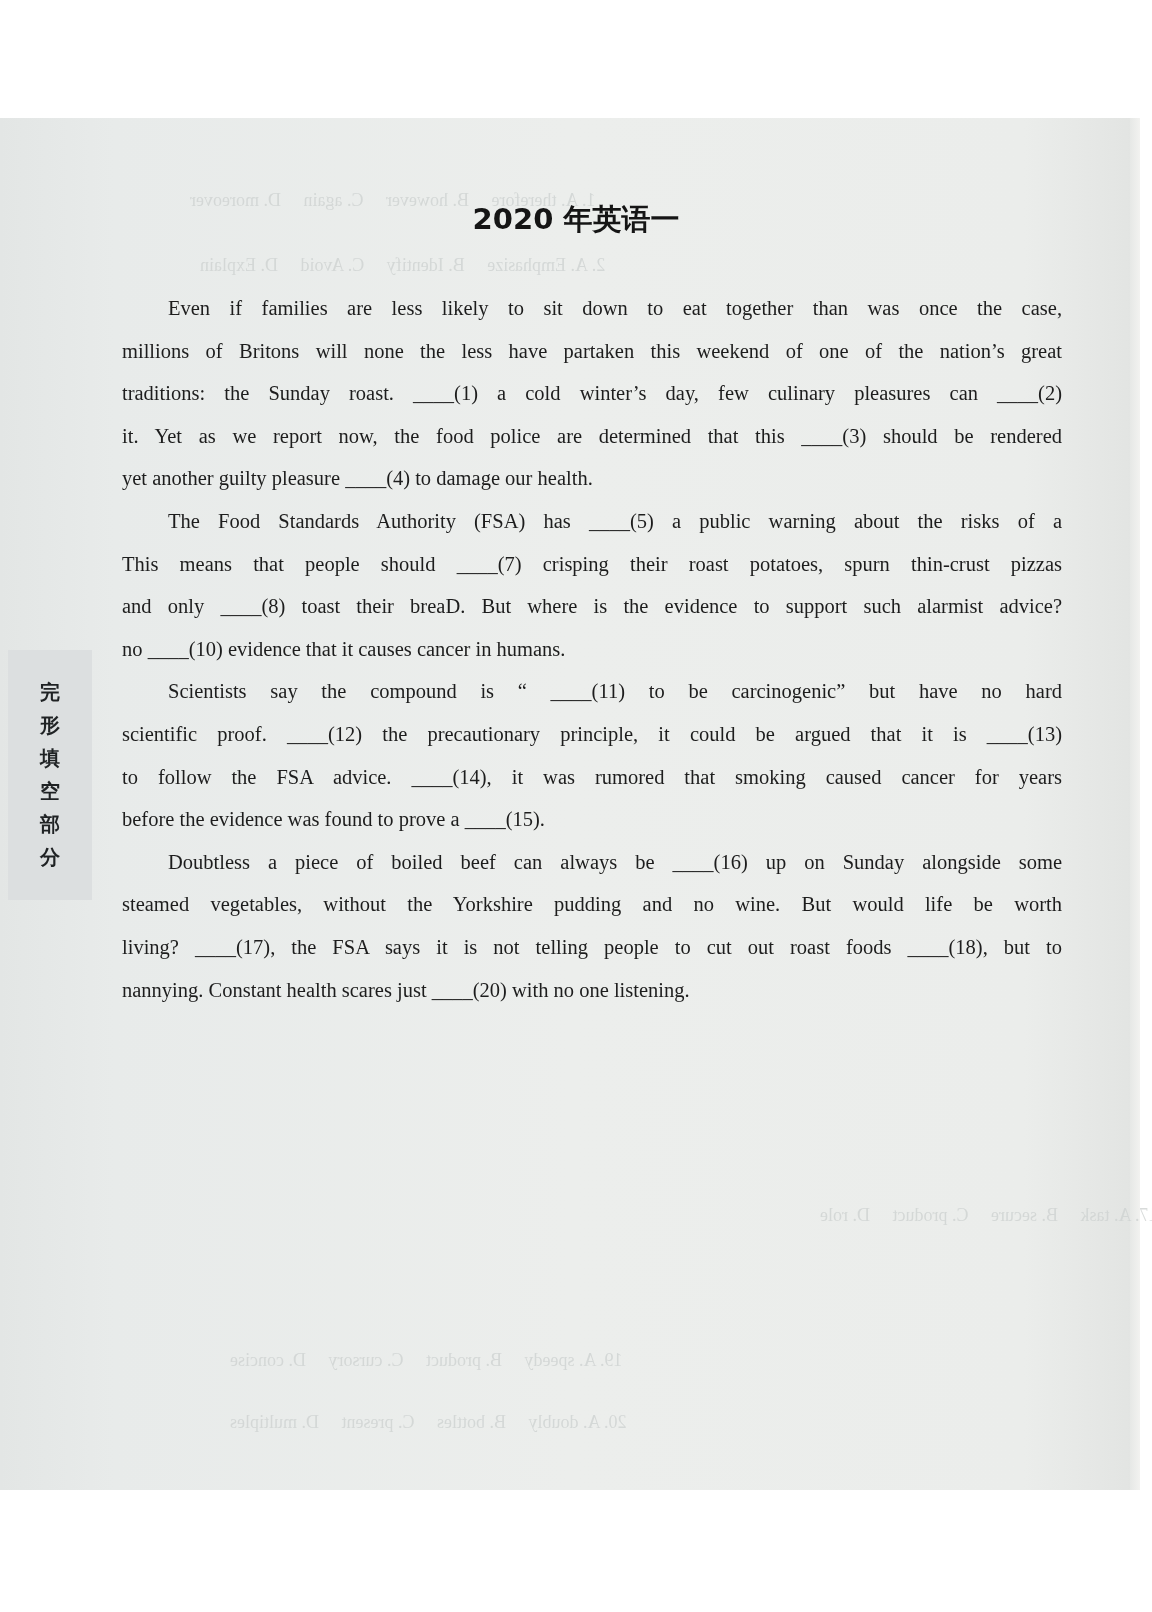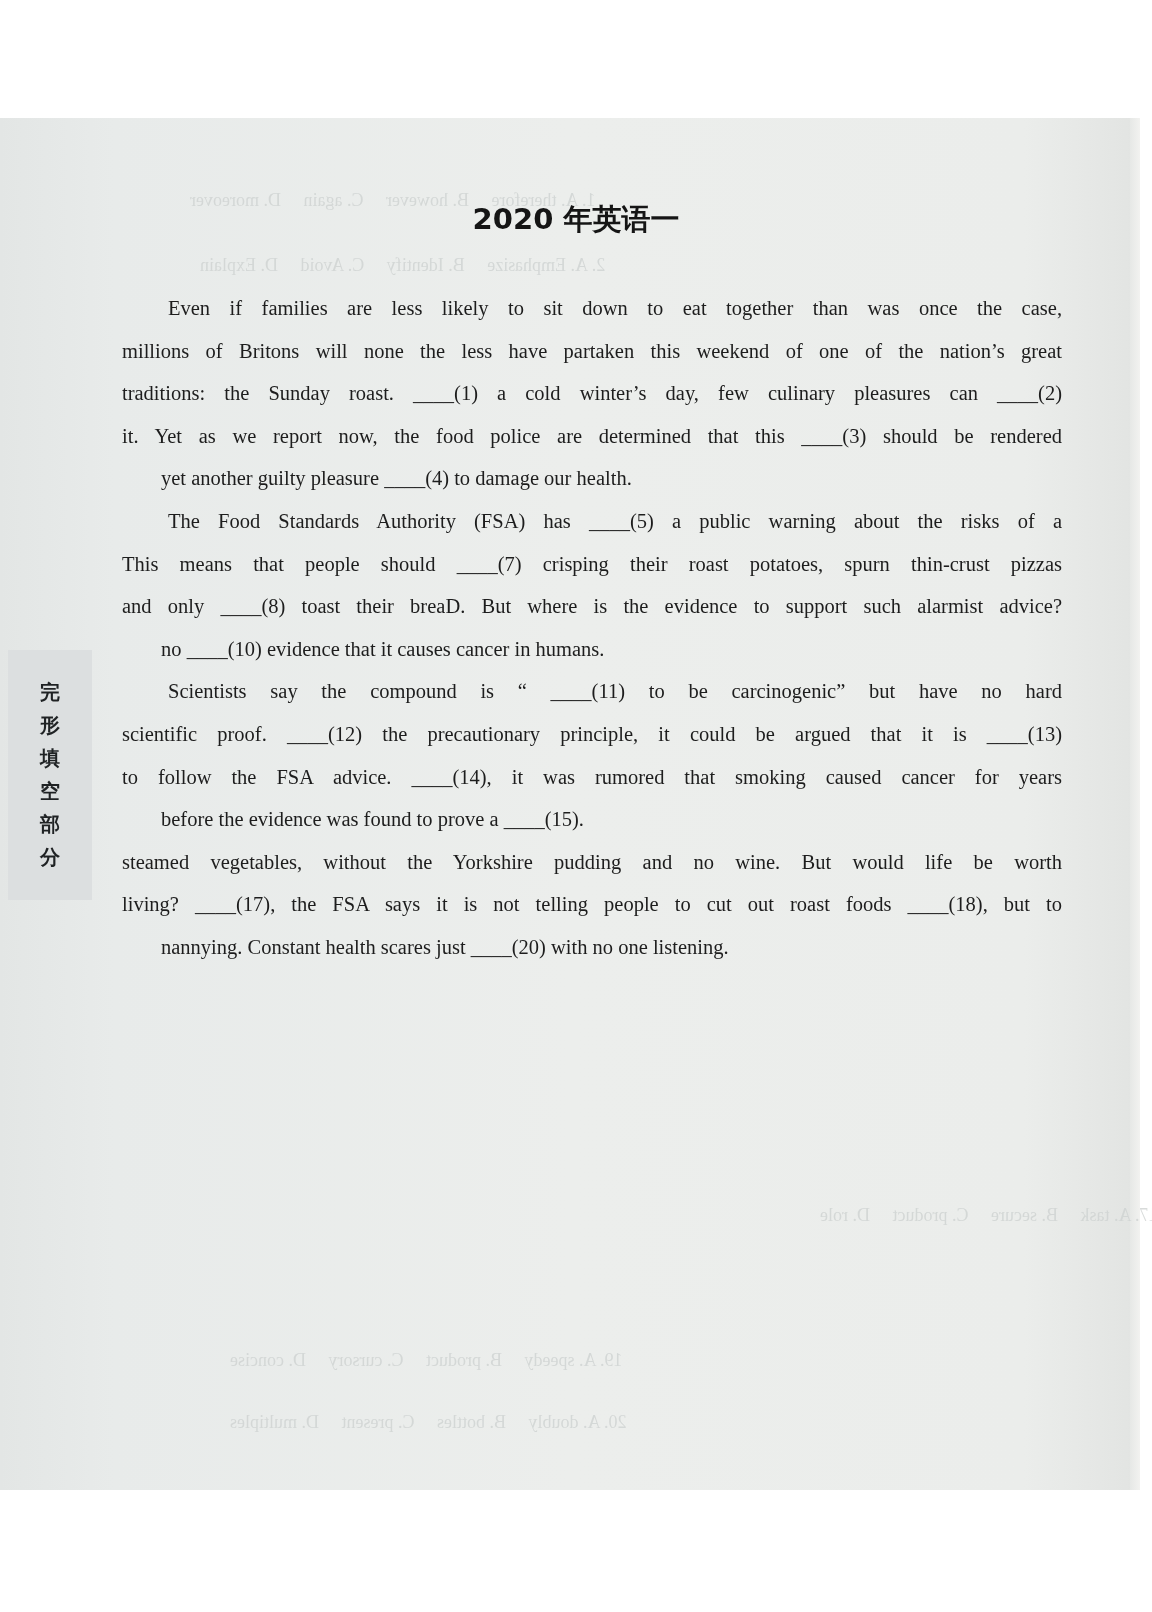--- a/index.html
+++ b/index.html
@@ -27,21 +27,21 @@
   .title {
     position:absolute; left:0; width:1152px; top:200px; text-align:center;
     font-family:"DejaVu Sans", sans-serif; font-size:29px; font-weight:bold; color:#151515;
     letter-spacing:0px;
   }
   .body-text {
     position:absolute; left:122px; top:287px; width:940px;
     font-size:20.5px; color:#1d1d1d; line-height:42.6px;
   }
   .line { display:block; white-space:nowrap; text-align:justify; text-align-last:justify; height:42.6px; }
-  .line.last { text-align-last:left;margin-left:39px; }
+  .line.last { text-align-last:left; }
   .line.indent { padding-left:46px; }
   .ghost {
     position:absolute; font-family:"Liberation Serif", serif; color:#cfd3d2; font-size:18px;
     transform:scaleX(-1); white-space:nowrap; opacity:0.8;
   }
 </style>
 </head>
 <body>
 
 <div class="page"></div>
@@ -84,17 +84,18 @@
   </div>
 
   <div>
     <span class="line indent">Scientists say the compound is “ ____(11) to be carcinogenic” but have no hard</span>
     <span class="line">scientific proof. ____(12) the precautionary principle, it could be argued that it is ____(13)</span>
     <span class="line">to follow the FSA advice. ____(14), it was rumored that smoking caused cancer for years</span>
     <span class="line last">before the evidence was found to prove a ____(15).</span>
   </div>
 
   <div>
+    <span class="line indent">Doubtless a piece of boiled beef can always be ____(16) up on Sunday alongside some</span>
     <span class="line">steamed vegetables, without the Yorkshire pudding and no wine. But would life be worth</span>
     <span class="line">living? ____(17), the FSA says it is not telling people to cut out roast foods ____(18), but to</span>
     <span class="line last">nannying. Constant health scares just ____(20) with no one listening.</span>
   </div>
 </div>
 
 </body></html>

